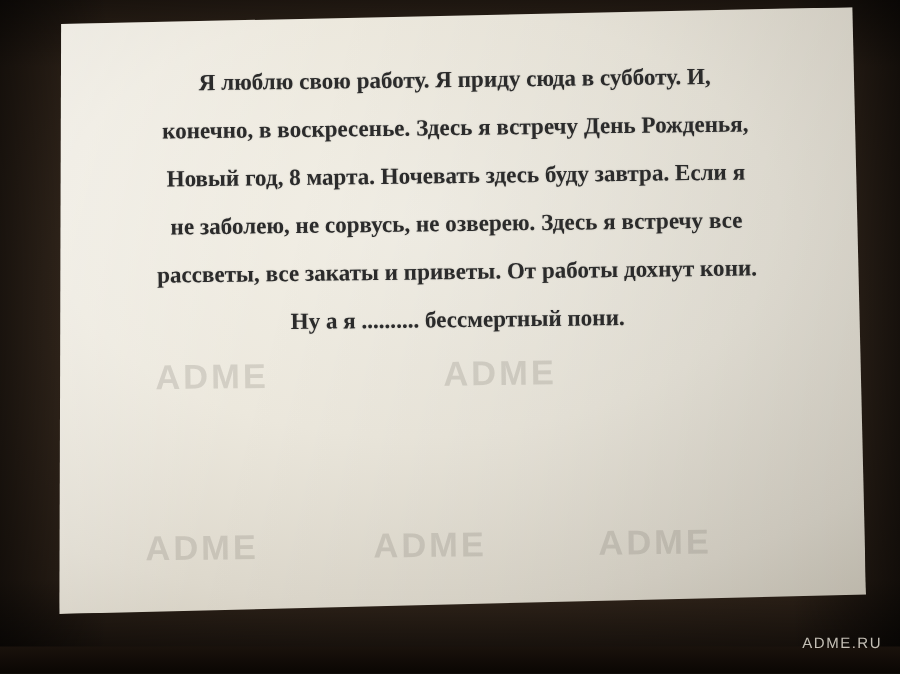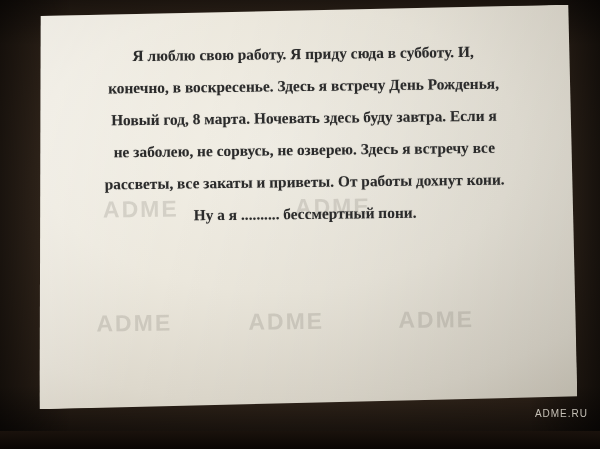--- a/index.html
+++ b/index.html
@@ -66,20 +66,21 @@
   
   .watermark {
     position: absolute;
     color: rgba(120,115,105,0.22);
     font-family: "Liberation Sans", sans-serif;
     font-weight: bold;
     letter-spacing: 2px;
     font-size: 23px;
     user-select: none;
     pointer-events: none;
+    margin-top: 42px;
   }
   .wm1 { left: 68px;  top: 186px; }
   .wm2 { left: 260px; top: 186px; }
   .wm3 { left: 60px;  top: 300px; }
   .wm4 { left: 212px; top: 300px; }
   .wm5 { left: 362px; top: 300px; }
 
   
   #note-text {
     position: absolute;
@@ -100,21 +101,21 @@
   }
   #note-text .last-line {
     display: block;
     white-space: nowrap;
   }
 
   
   #credit {
     position: absolute;
     right: 12px;
-    bottom: 30px;
+    bottom: 14px;
     color: #d8d3c8;
     font-family: "Liberation Sans", sans-serif;
     font-size: 10px;
     letter-spacing: 1px;
     opacity: 0.9;
   }
 </style>
 </head>
 <body>
 

